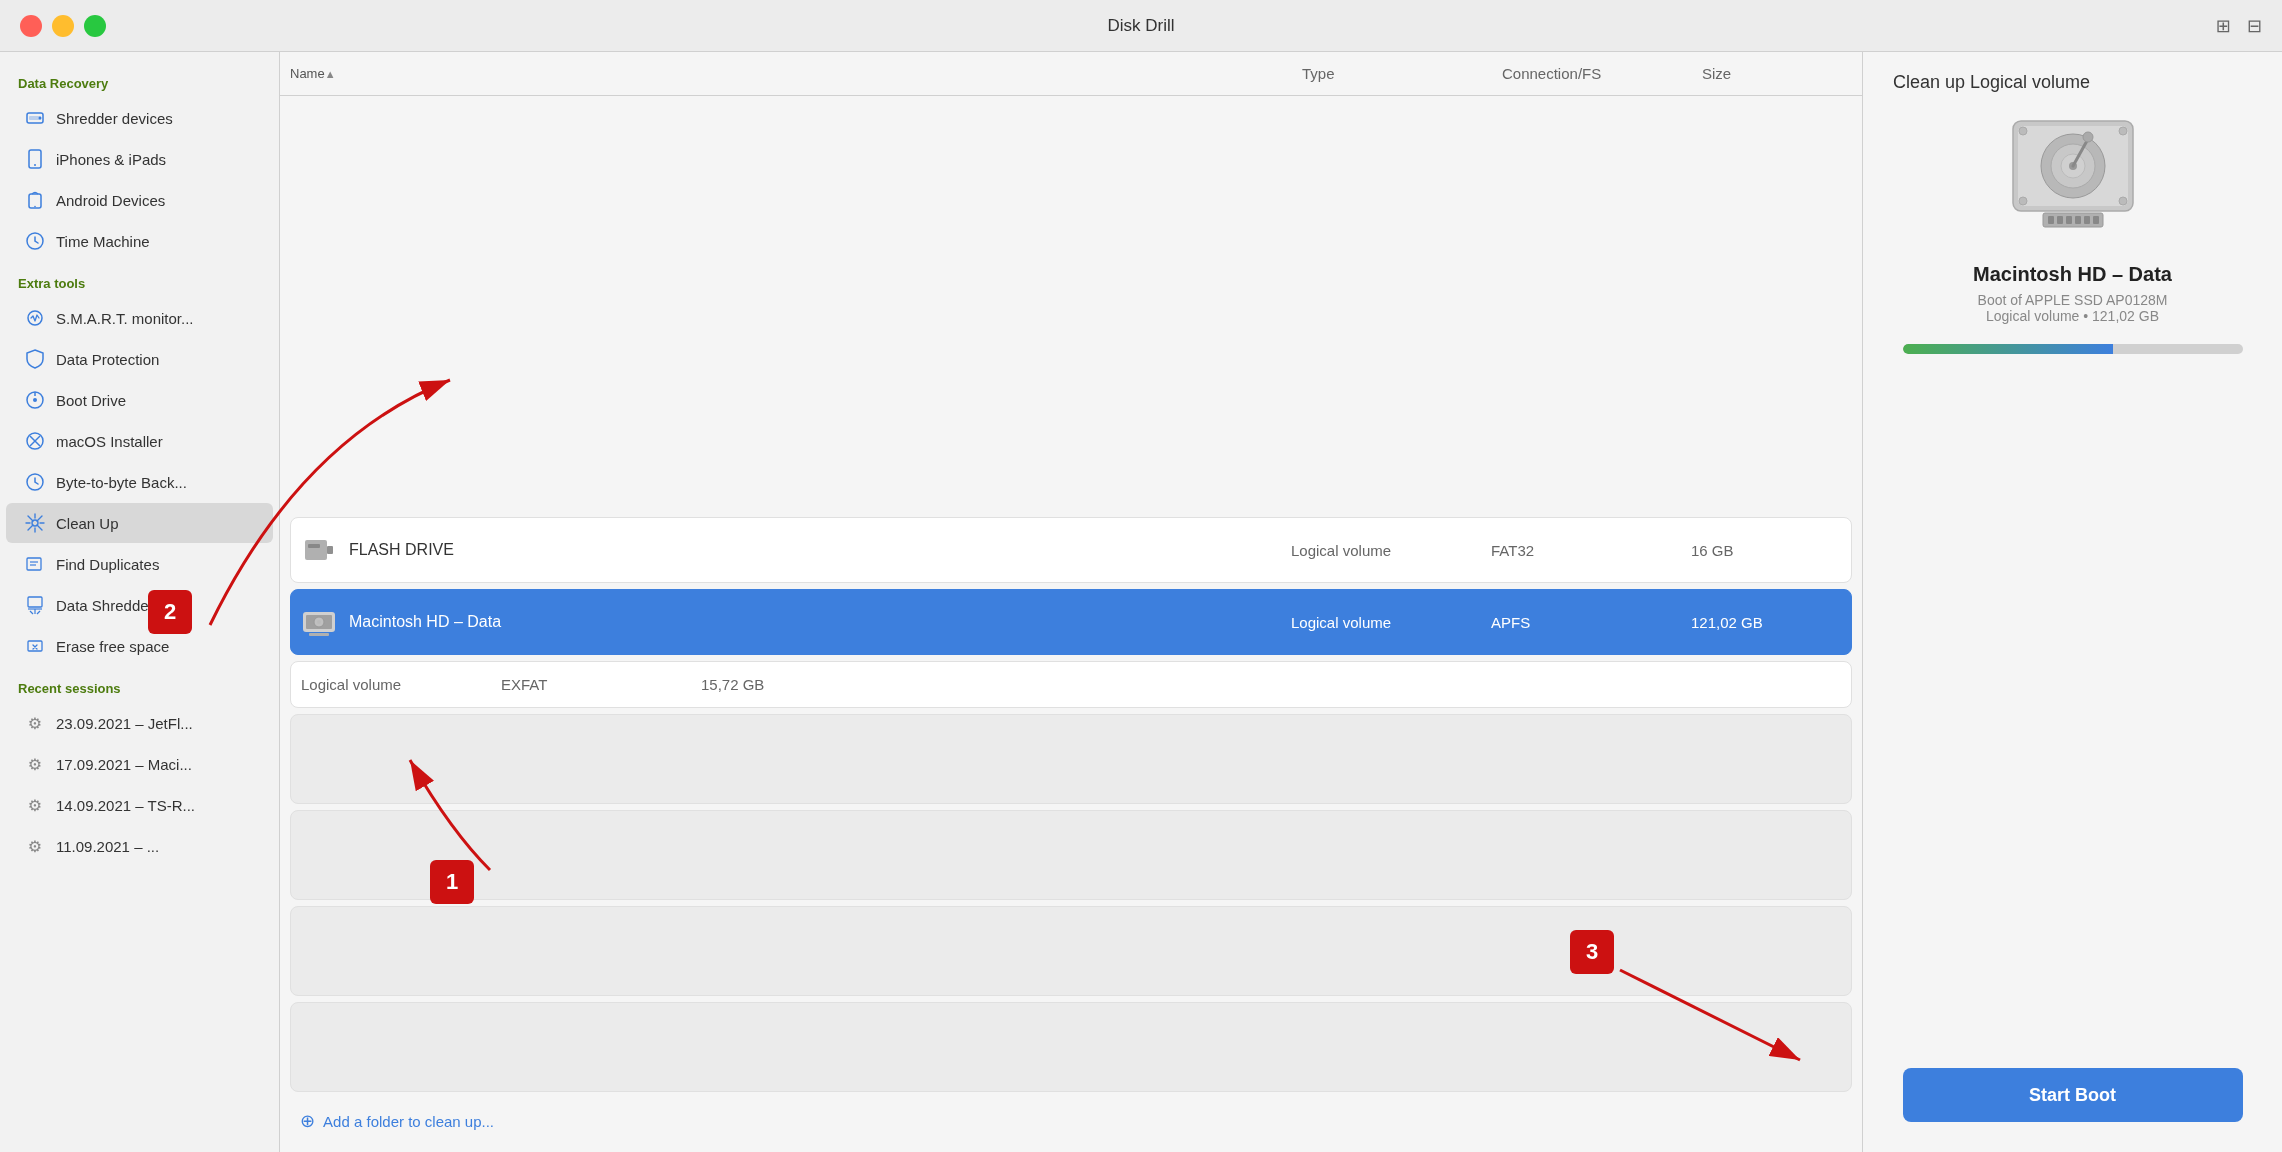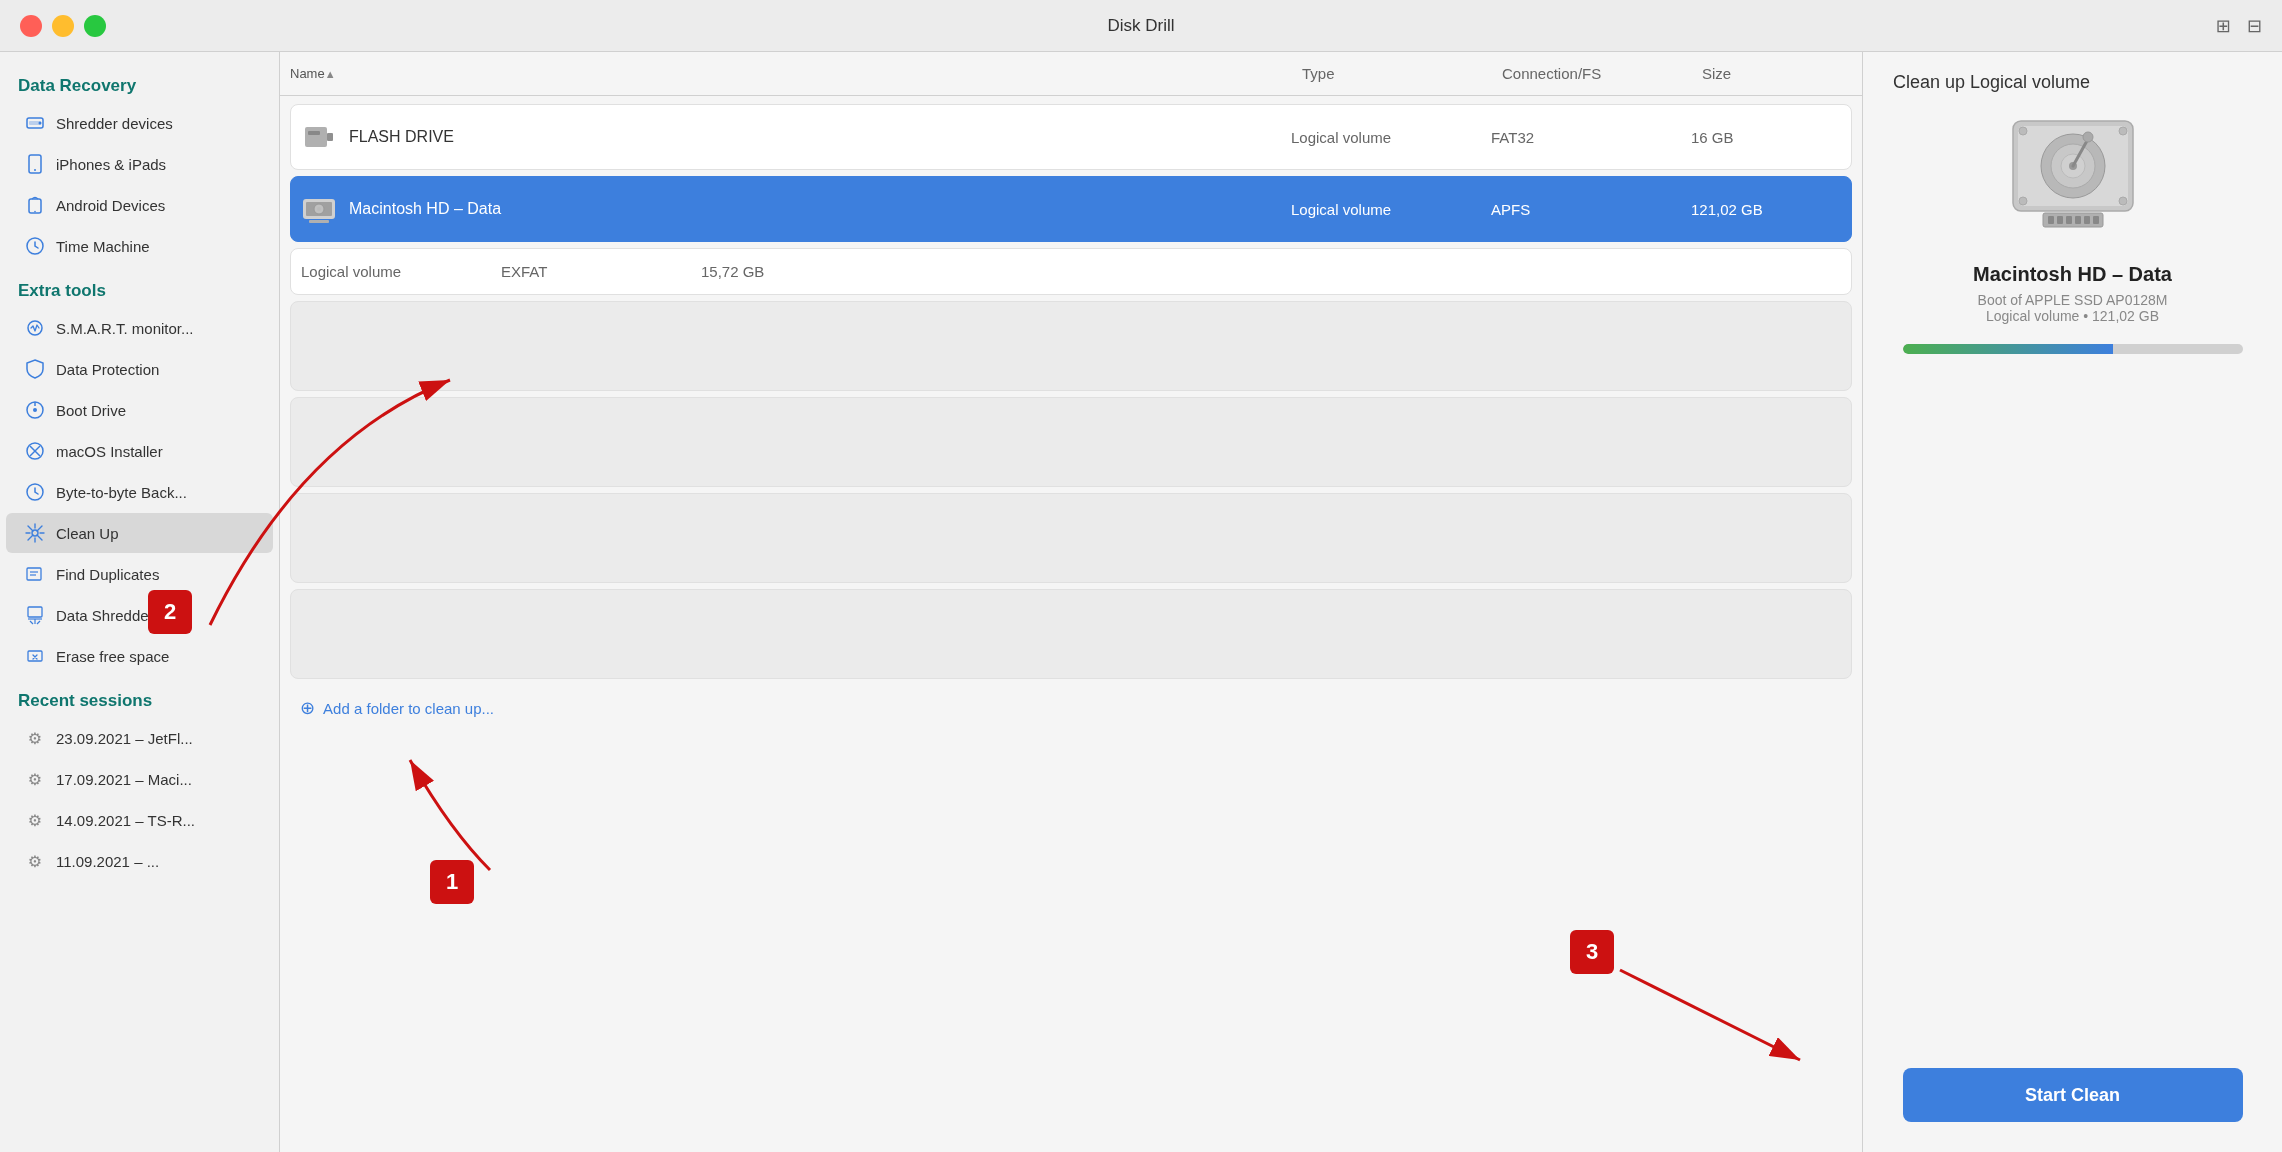--- a/index.html
+++ b/index.html
@@ -67,23 +67,23 @@
     
     .sidebar {
       width: 280px;
       background: #f2f2f2;
       border-right: 1px solid #d0d0d0;
       overflow-y: auto;
       flex-shrink: 0;
       padding-top: 10px;
     }
     .sidebar-section-label {
-      font-size: 17px;
+      font-size: 13px;
       font-weight: 600;
-      color: #0f766e;
+      color: #4d7c0f;
       padding: 14px 18px 6px 18px;
       text-transform: none;
     }
     .sidebar-item {
       display: flex;
       align-items: center;
       gap: 10px;
       padding: 9px 14px 9px 18px;
       font-size: 15px;
       color: #333;
@@ -139,20 +139,21 @@
     .sort-arrow { color: #888; font-size: 11px; }
 
     
     .table-content {
       flex: 1;
       overflow-y: auto;
       padding: 8px 10px;
       display: flex;
       flex-direction: column;
       gap: 6px;
+      justify-content: flex-end;
     }
 
     .drive-row {
       display: flex;
       align-items: center;
       background: white;
       border-radius: 8px;
       padding: 14px 10px;
       cursor: pointer;
       border: 1px solid #e0e0e0;
@@ -547,21 +548,21 @@
       <span>Boot of APPLE SSD AP0128M</span><br>
       <span>Logical volume • 121,02 GB</span>
     </div>
 
     <div class="storage-bar-container">
       <div class="storage-bar-used" style="width:62%;background:linear-gradient(to right,#4caf50,#3d7fdd);"></div>
     </div>
 
     <div style="flex:1;"></div>
 
-    <button class="start-scan-btn">Start Clean</button>
+    <button class="start-scan-btn">Start Boot</button>
   </div>
 
 </div>
 
 <div style="position:fixed;top:0;left:0;width:100%;height:100%;pointer-events:none;z-index:200;">
 
   <svg style="position:absolute;top:0;left:0;width:100%;height:100%;" xmlns="http://www.w3.org/2000/svg">
 
     <defs>
       <marker id="arrowhead1" markerWidth="10" markerHeight="7" refX="10" refY="3.5" orient="auto">

